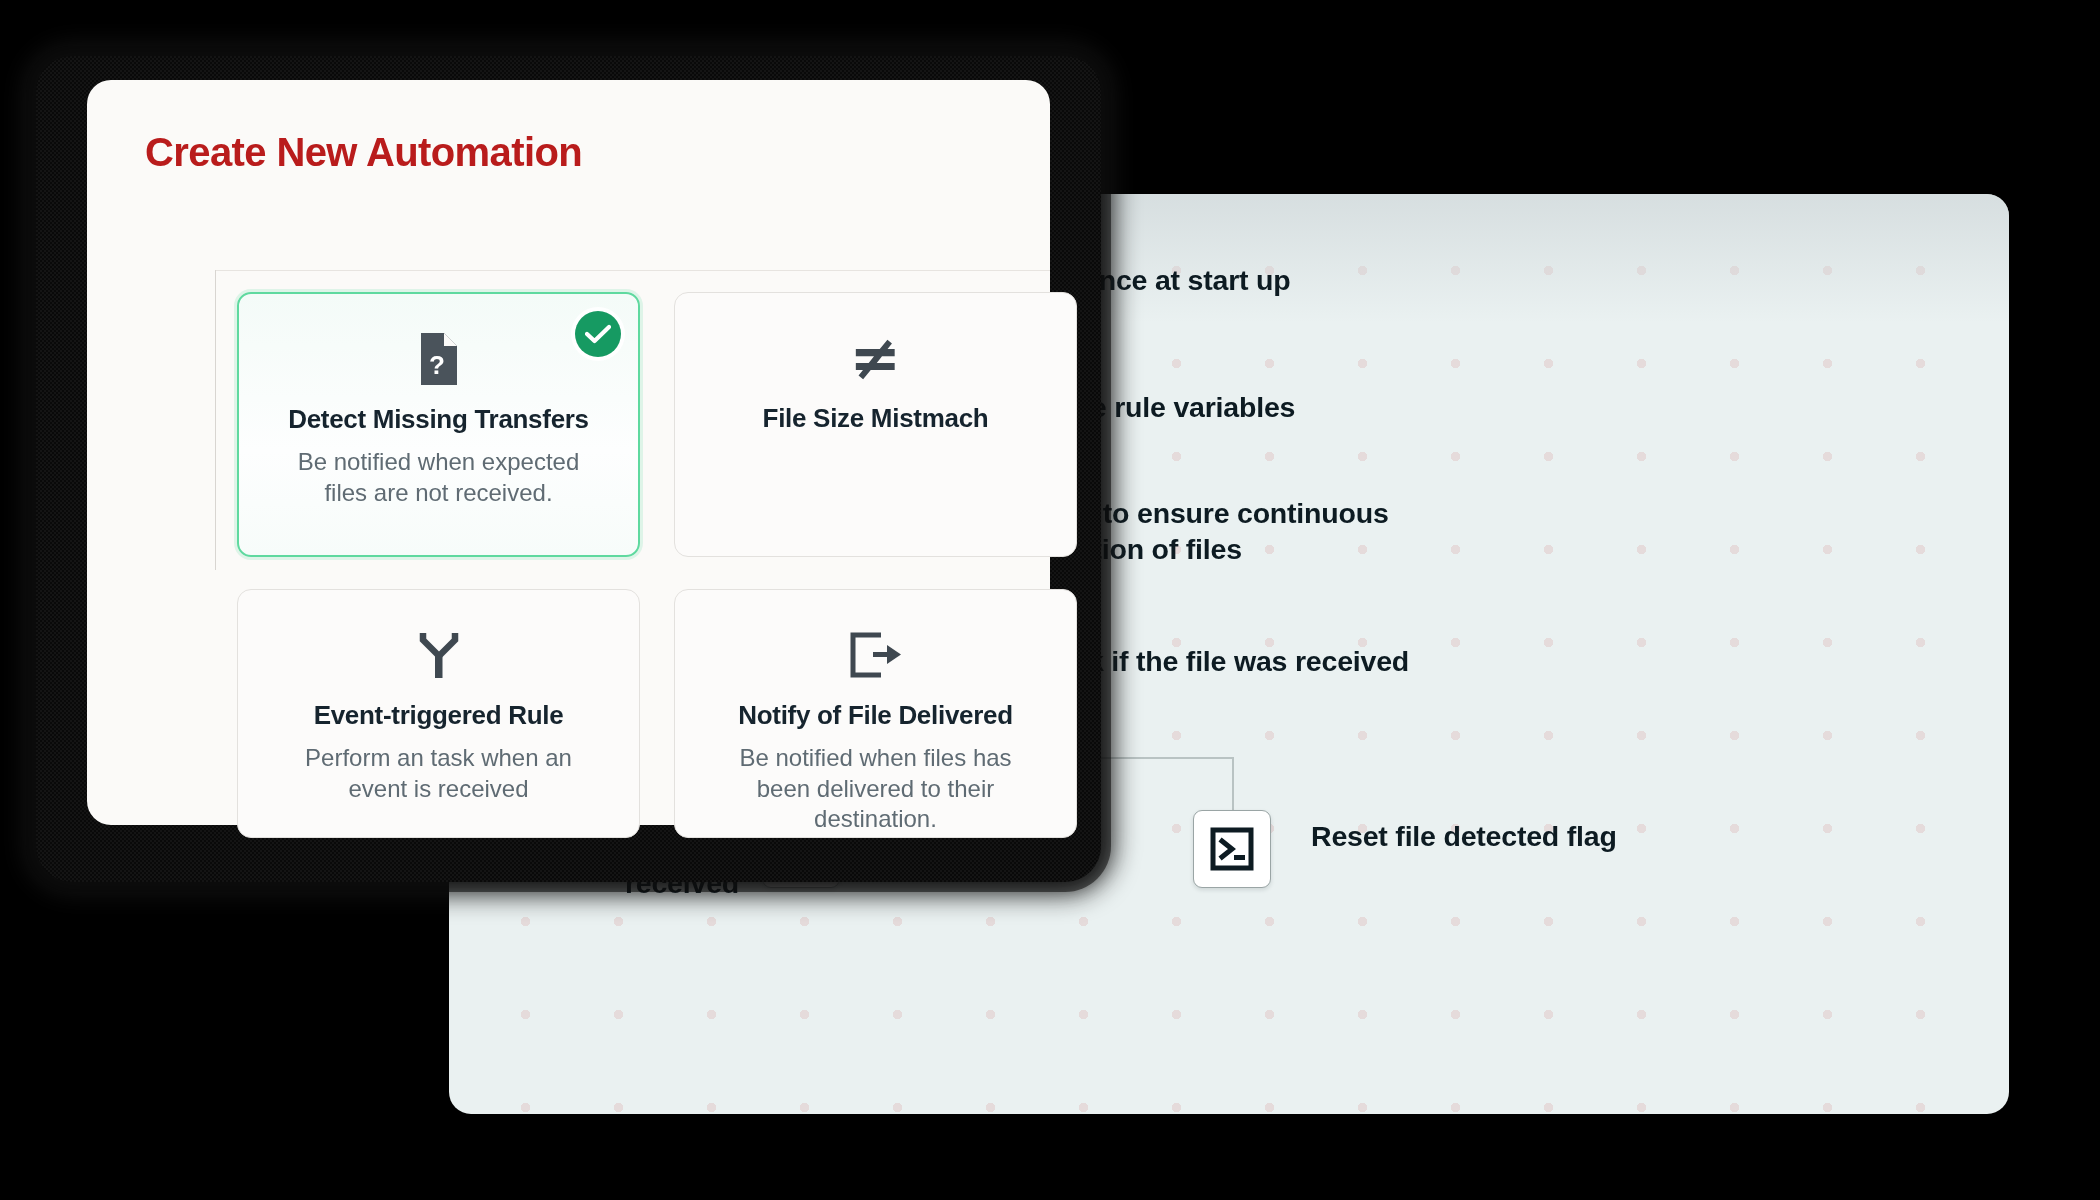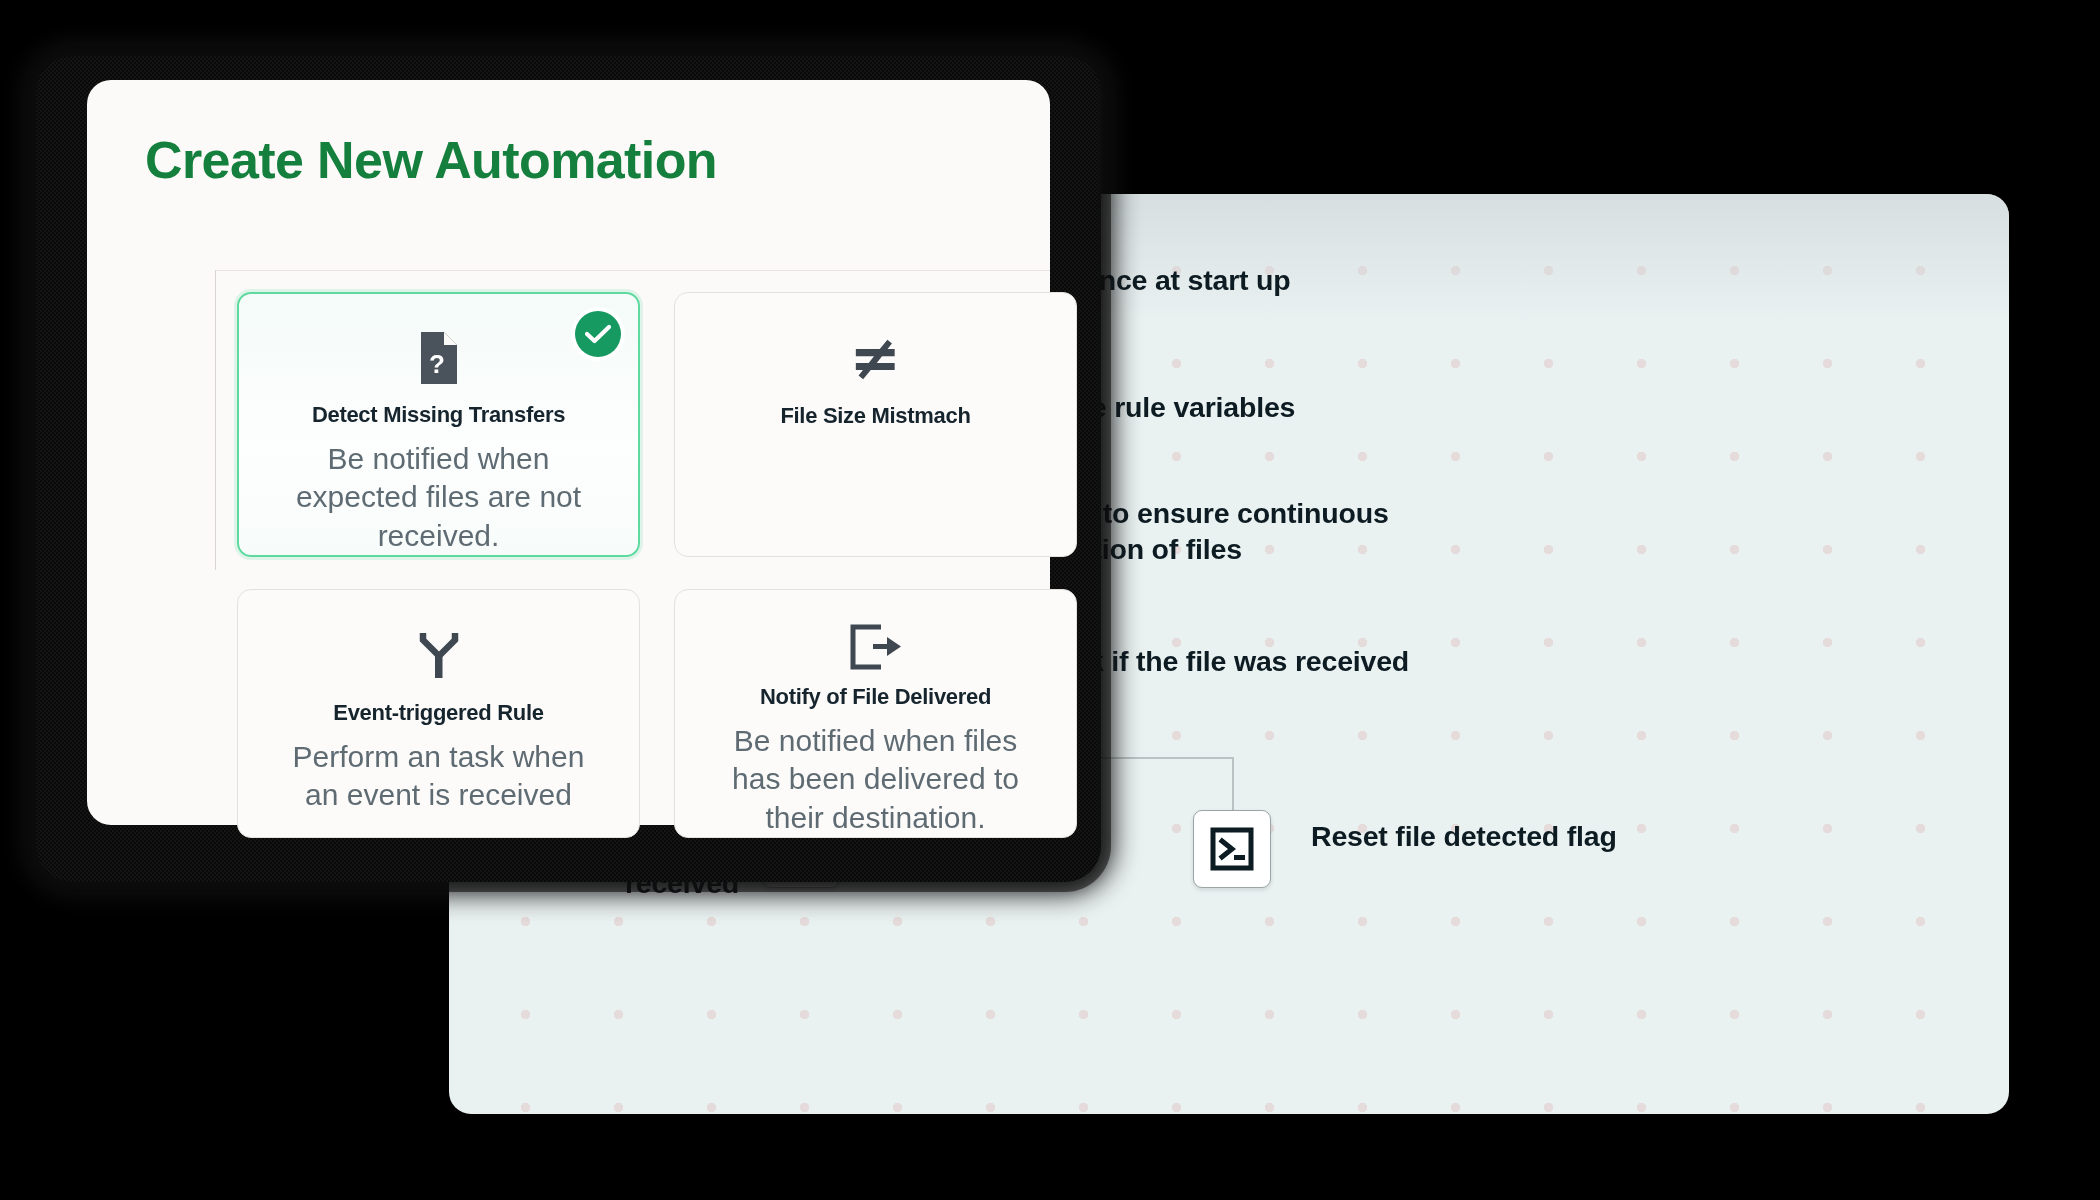--- a/index.html
+++ b/index.html
@@ -99,23 +99,23 @@
     position:absolute;
     left:87px;top:80px;
     width:963px;height:745px;
     background:#fbfaf8;
     border-radius:24px;
     box-sizing:border-box;
   }
   .dialog-title{
     position:absolute;
     left:58px;top:50px;
-    font-size:52px;
-    font-weight:bold;
-    color:#15803d;
+    font-size:40px;
+    font-weight:bold;
+    color:#b91c1c;
     letter-spacing:-0.6px;
   }
   .dialog-divider{
     position:absolute;
     left:128px;top:190px;
     width:835px;height:1px;
     background:#e7e4e0;
   }
   .dialog-rail{
     position:absolute;
@@ -149,29 +149,29 @@
     background:linear-gradient(180deg,#f4fbf8 0%, #fdfefe 60%, #f7fcfa 100%);
     box-shadow:0 0 0 3px rgba(95,217,159,0.18);
   }
   .card-icon{
     height:62px;
     display:flex;align-items:center;justify-content:center;
     color:#3f4850;
   }
   .card-title{
     margin-top:14px;
-    font-size:22px;
+    font-size:26px;
     font-weight:bold;
     color:#16242e;
     text-align:center;
     letter-spacing:-0.3px;
   }
   .card-desc{
     margin-top:12px;
-    font-size:30px;
+    font-size:24px;
     color:#5f6b73;
     text-align:center;
     line-height:1.28;
     max-width:330px;
   }
   .card-check{
     position:absolute;
     right:17px;top:17px;
     width:46px;height:46px;
     border-radius:50%;

